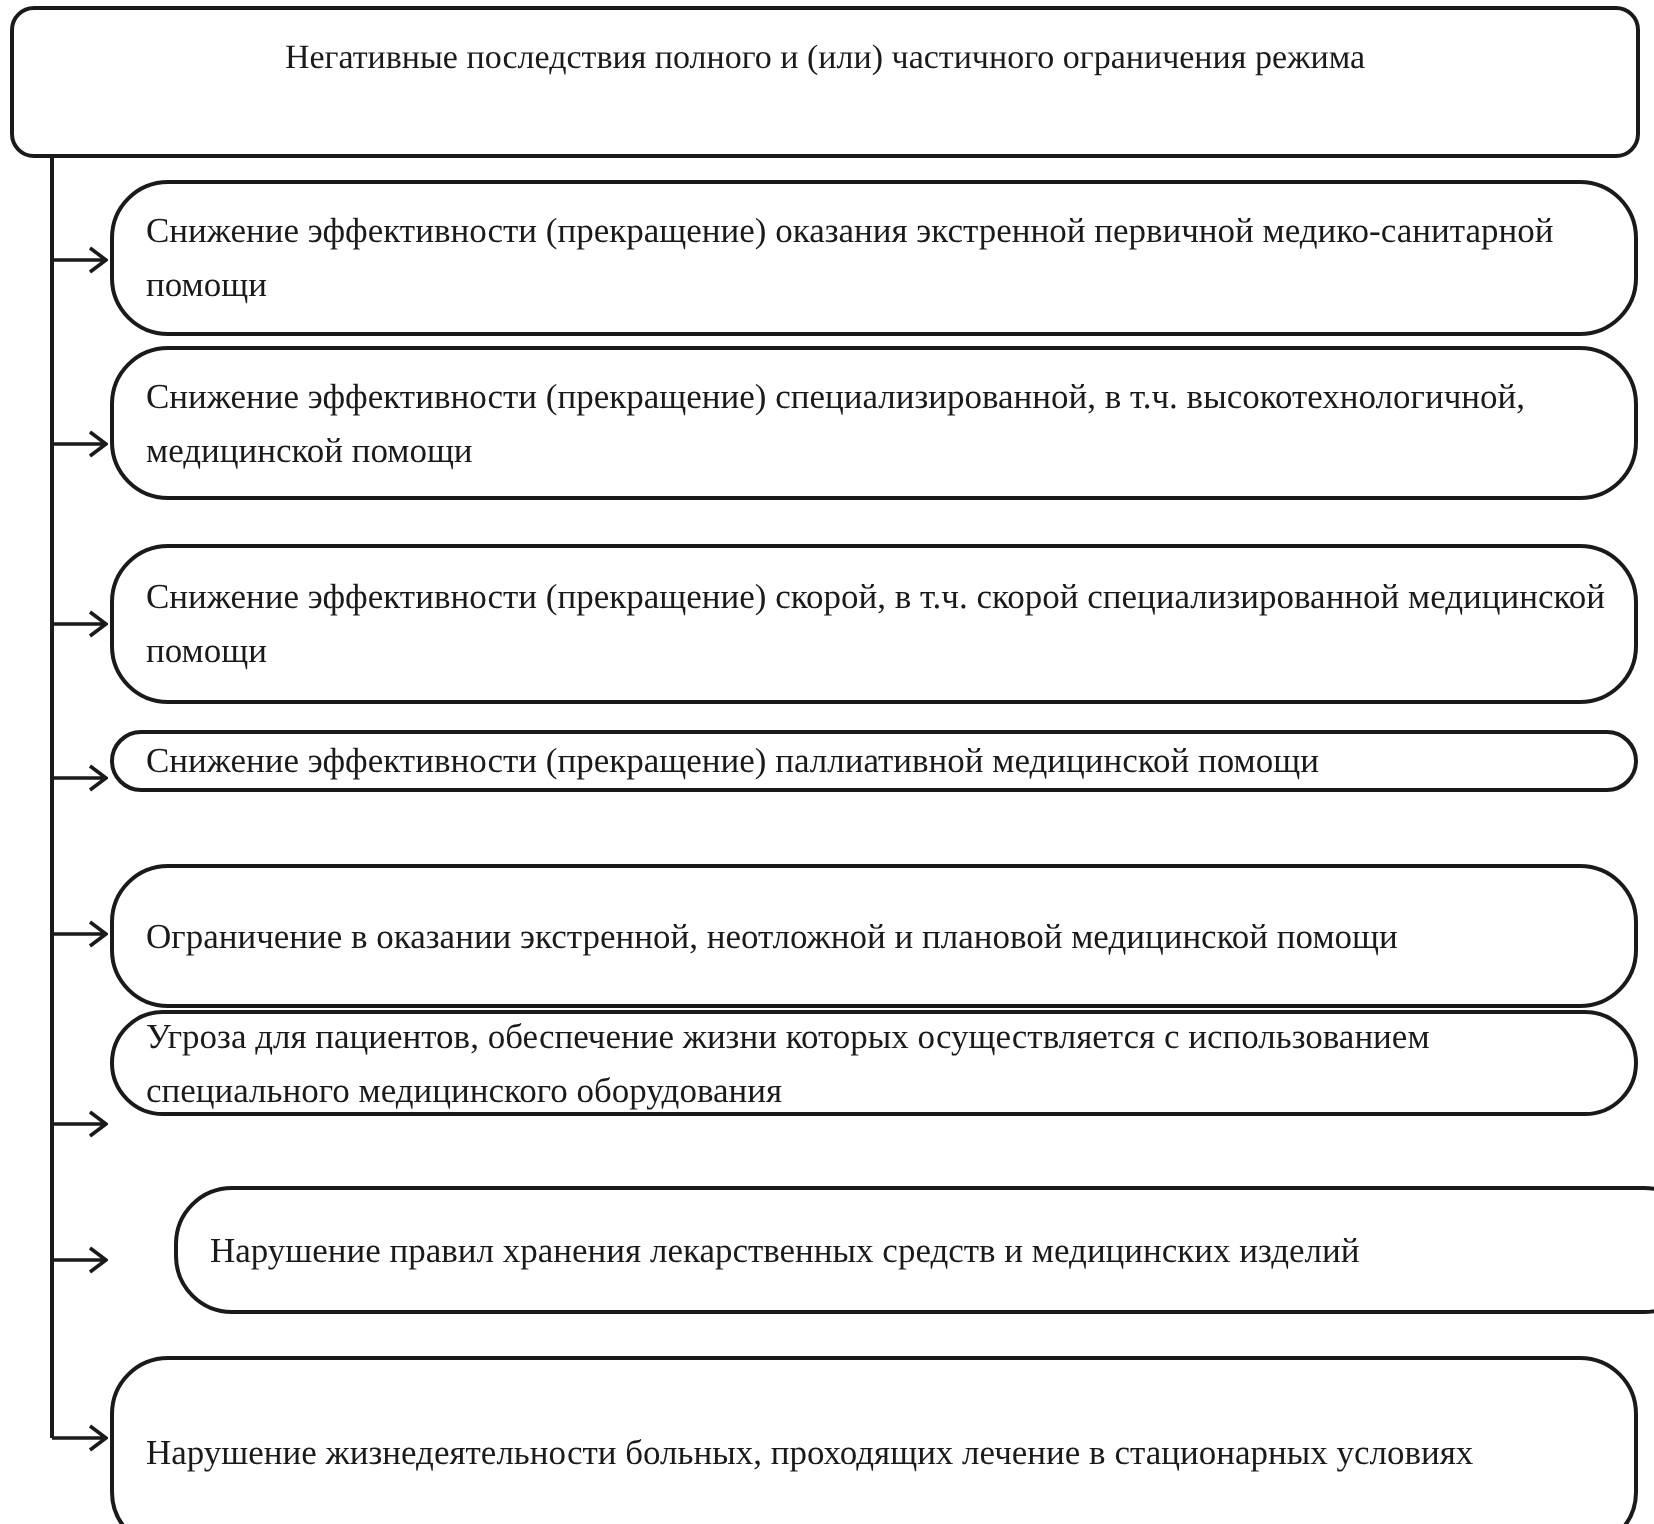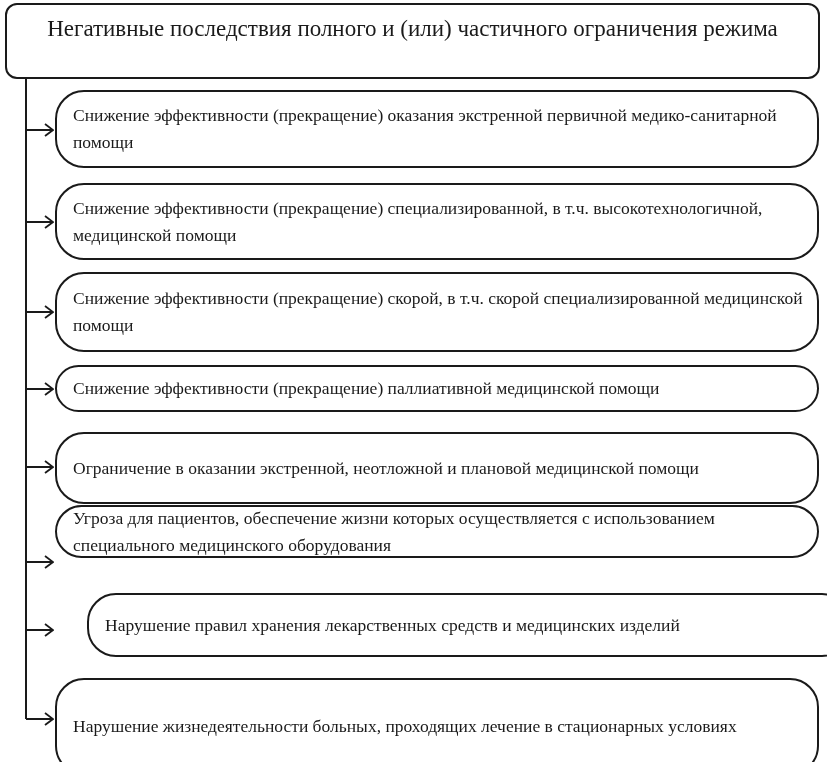--- a/index.html
+++ b/index.html
@@ -1,21 +1,21 @@
 <!DOCTYPE html>
 <html><head>
   <meta charset="utf-8">
   <style>
     html, body { margin: 0; padding: 0; background: #ffffff; }
     body { width: 827px; height: 762px; position: relative; overflow: hidden;
            font-family: "Liberation Serif", "DejaVu Serif", serif; color: #1a1a1a; }
     .box { position: absolute; box-sizing: border-box; border: 2px solid #1a1a1a;
            border-radius: 12px; background: #fff; }
     .root { left: 5px; top: 3px; width: 815px; height: 76px; text-align: center;
-            font-size: 23px; line-height: 26px; padding-top: 11px; }
+            font-size: 17px; line-height: 26px; padding-top: 11px; }
     .child { left: 55px; width: 764px; font-size: 17.5px; line-height: 27px;
              padding-left: 16px; padding-right: 10px; display: flex; align-items: center; border-radius: 29px; }
     .child span { display: block; }
     .vline { position: absolute; left: 25px; top: 79px; width: 2px; height: 640px; background: #1a1a1a; }
     .arrow { position: absolute; left: 26px; width: 28px; height: 14px; }
   </style>
 </head>
 <body>
 
 <div class="box root">
@@ -24,35 +24,35 @@
 
 <div class="vline"></div>
 
 <div class="box child" style="top:90px;height:78px;">
   <span>Снижение эффективности (прекращение) оказания экстренной первичной медико-санитарной помощи</span>
 </div>
 <svg class="arrow" style="top:123px" viewBox="0 0 28 14">
     <path d="M0 7 H26 M19 1 L27 7 L19 13" fill="none" stroke="#1a1a1a" stroke-width="1.8"></path>
   </svg>
 
-<div class="box child" style="top:183px;height:77px;">
+<div class="box child" style="top:173px;height:77px;">
   <span>Снижение эффективности (прекращение) специализированной, в т.ч. высокотехнологичной, медицинской помощи</span>
 </div>
 <svg class="arrow" style="top:215px" viewBox="0 0 28 14">
     <path d="M0 7 H26 M19 1 L27 7 L19 13" fill="none" stroke="#1a1a1a" stroke-width="1.8"></path>
   </svg>
 
 <div class="box child" style="top:272px;height:80px;justify-content:center;">
   <span>Снижение эффективности (прекращение) скорой, в т.ч. скорой специализированной медицинской помощи</span>
 </div>
 <svg class="arrow" style="top:305px" viewBox="0 0 28 14">
     <path d="M0 7 H26 M19 1 L27 7 L19 13" fill="none" stroke="#1a1a1a" stroke-width="1.8"></path>
   </svg>
 
-<div class="box child" style="top:365px;height:47px;">
+<div class="box child" style="top:365px;height:31px;">
   <span>Снижение эффективности (прекращение) паллиативной медицинской помощи</span>
 </div>
 <svg class="arrow" style="top:382px" viewBox="0 0 28 14">
     <path d="M0 7 H26 M19 1 L27 7 L19 13" fill="none" stroke="#1a1a1a" stroke-width="1.8"></path>
   </svg>
 
 <div class="box child" style="top:432px;height:72px;">
   <span>Ограничение в оказании экстренной, неотложной и плановой медицинской помощи</span>
 </div>
 <svg class="arrow" style="top:460px" viewBox="0 0 28 14">

